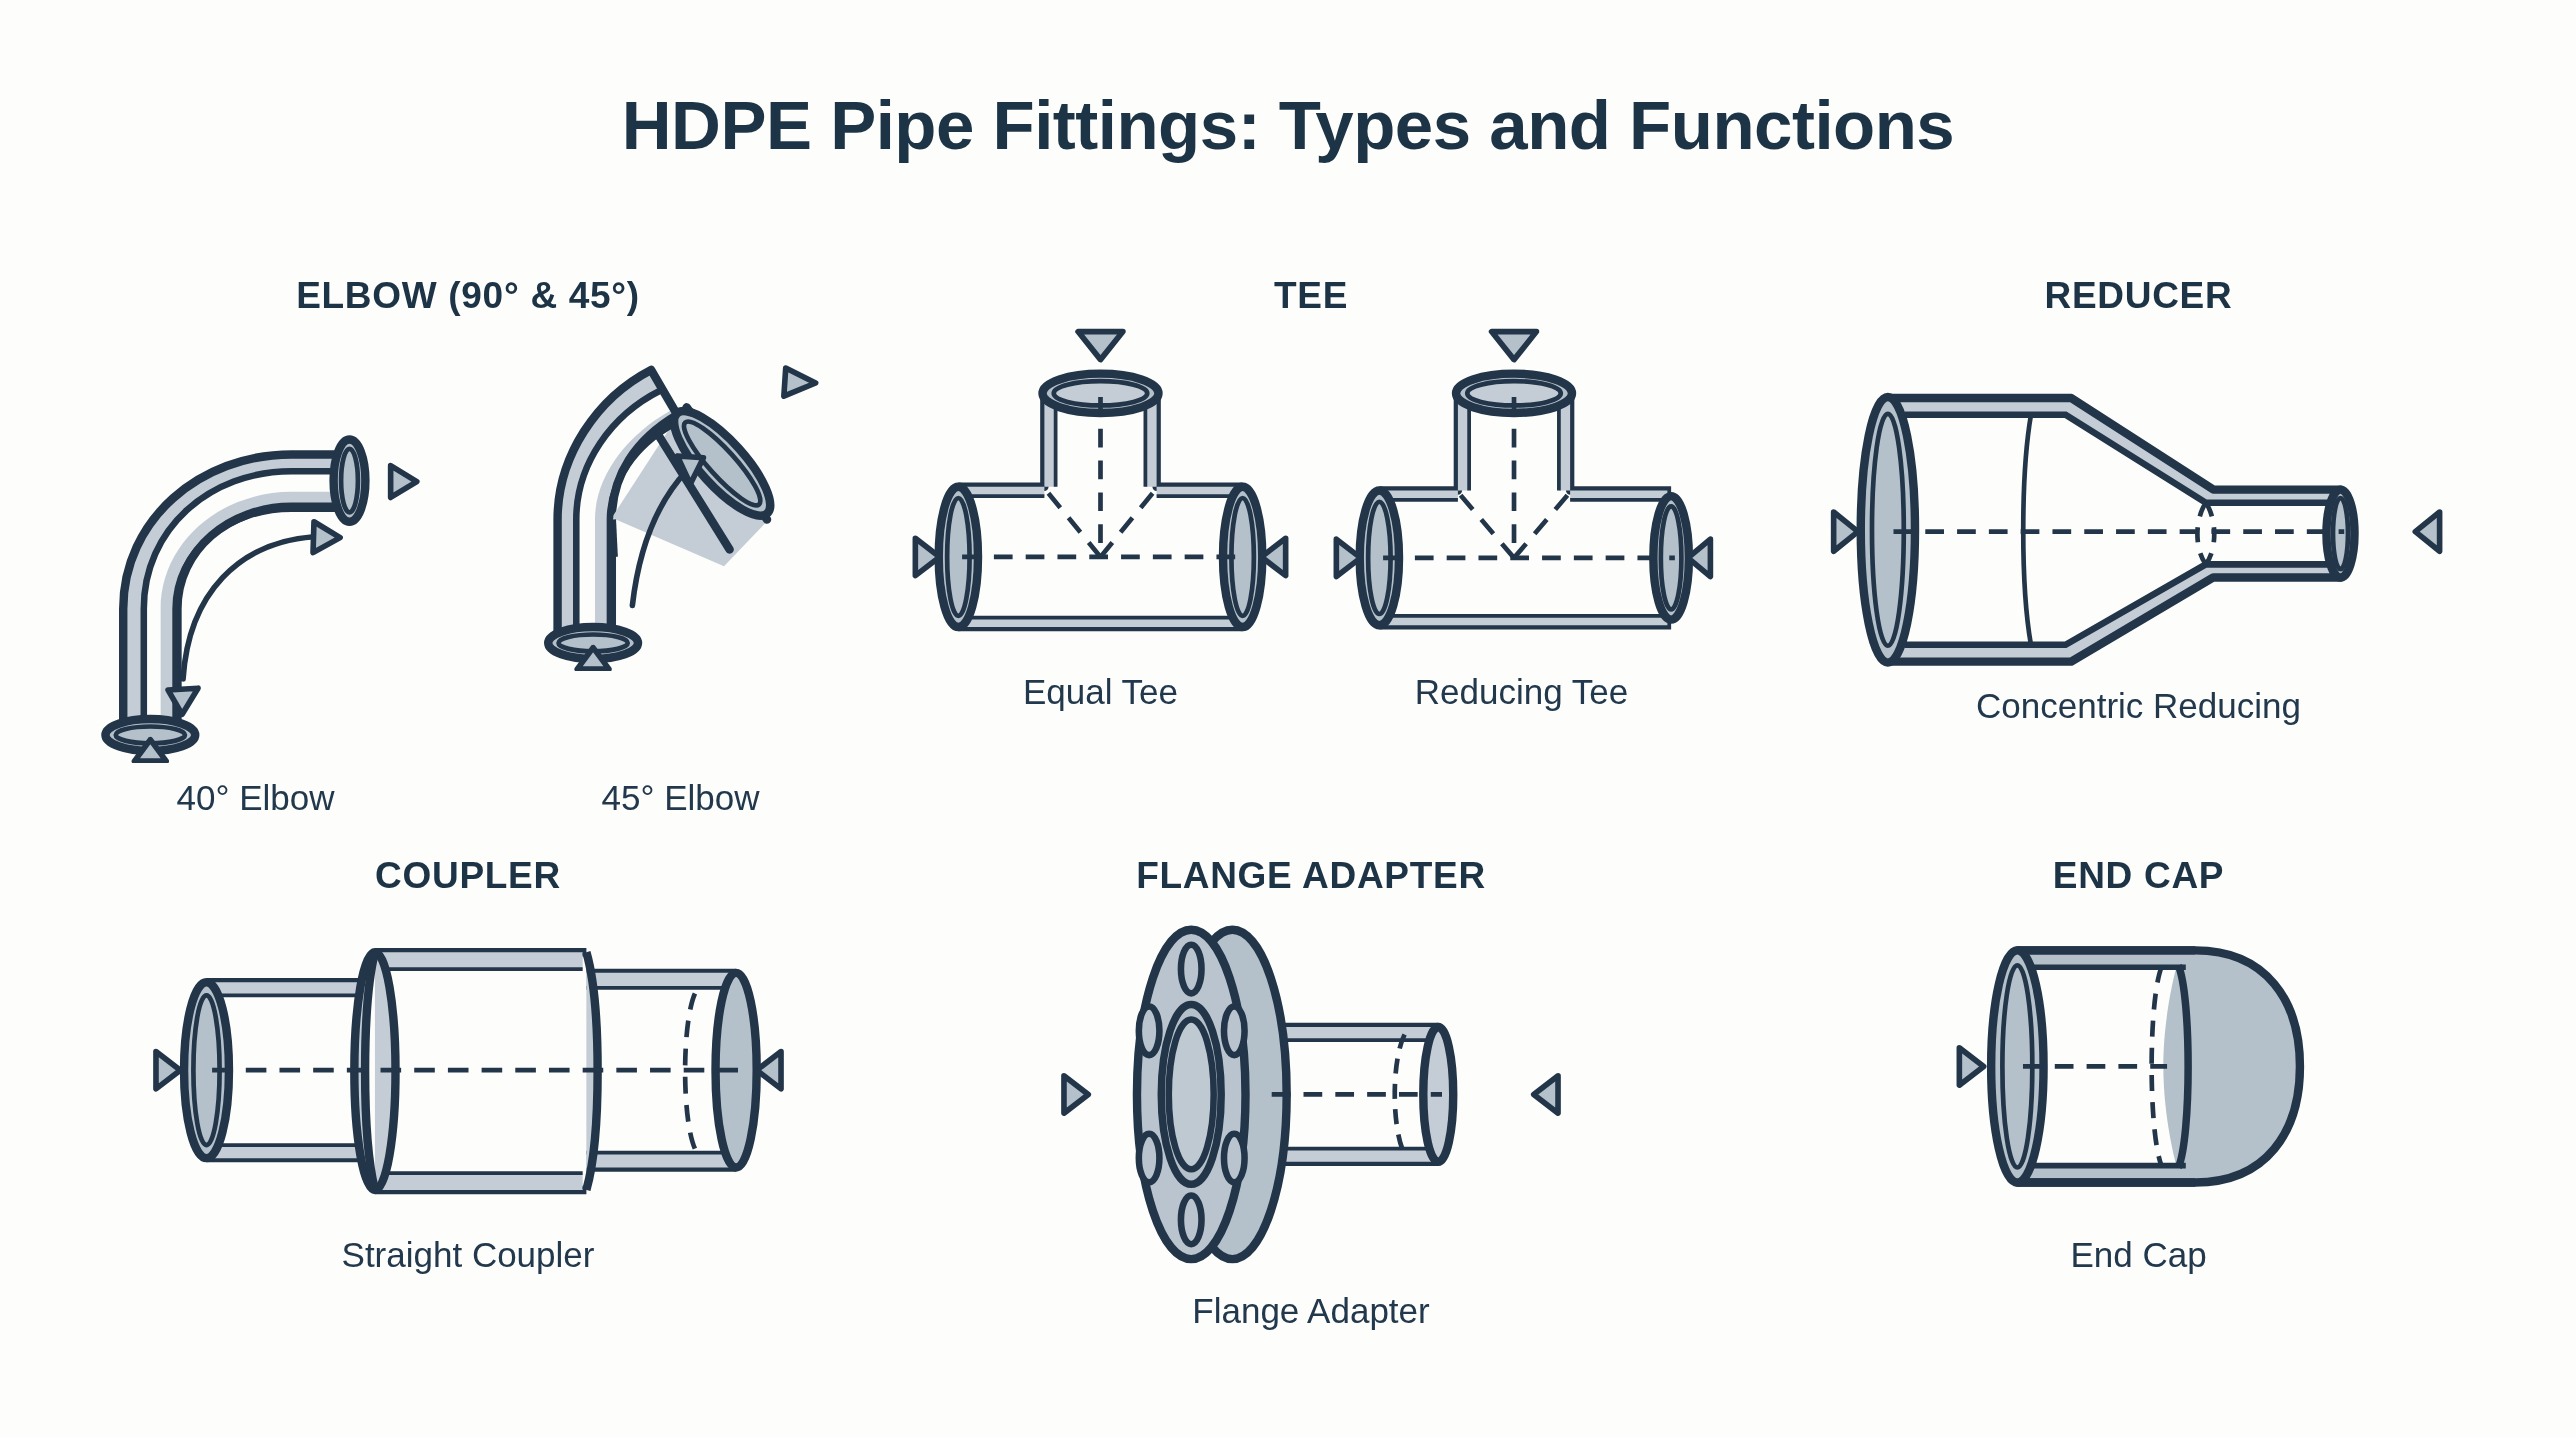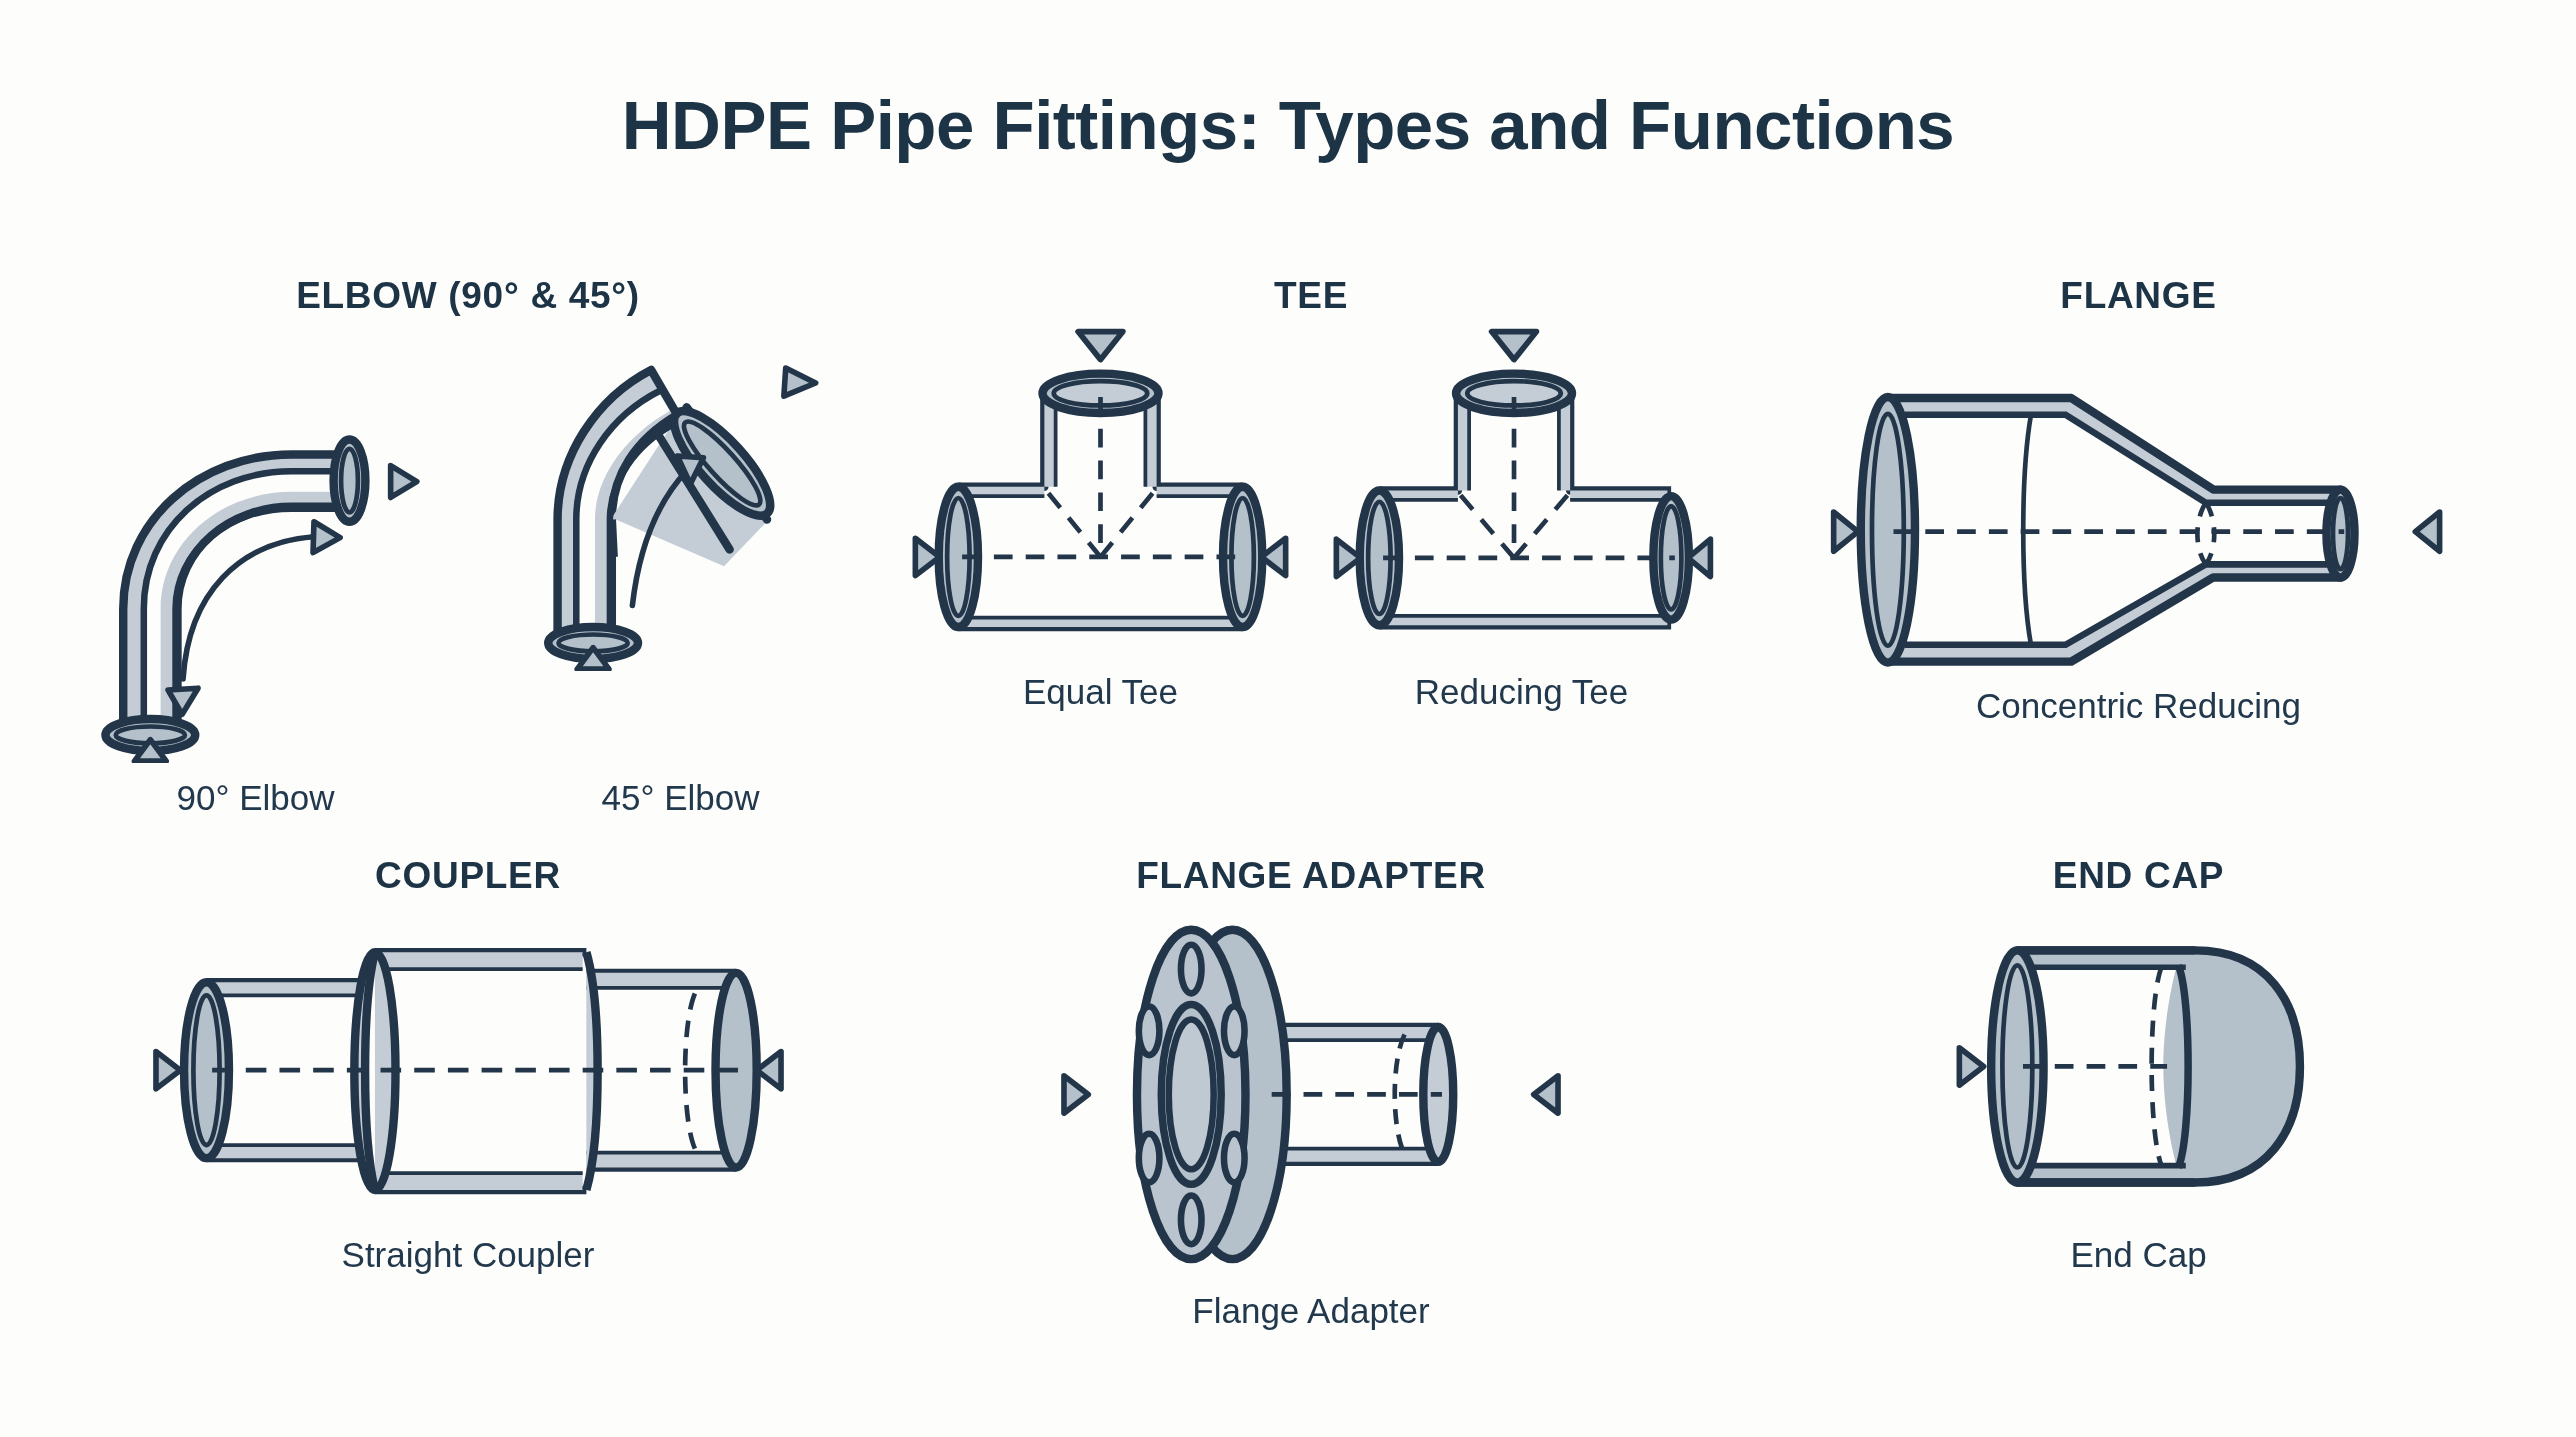--- a/index.html
+++ b/index.html
@@ -125,21 +125,21 @@
             <ellipse cx="87" cy="340" rx="37" ry="9" fill="none" stroke="#223549" stroke-width="5"></ellipse>
 
             <path d="M 122 280 C 128 188 182 134 262 128" fill="none" stroke="#223549" stroke-width="6" stroke-linecap="round"></path>
             <polygon points="262,112 290,129 261,145" fill="#b4c0ca" stroke="#223549" stroke-width="6" stroke-linejoin="round"></polygon>
             <polygon points="106,292 138,290 121,318" fill="#b4c0ca" stroke="#223549" stroke-width="6" stroke-linejoin="round"></polygon>
 
             <polygon points="344,52 372,69 344,86" fill="#b4c0ca" stroke="#223549" stroke-width="6" stroke-linejoin="round"></polygon>
             <polygon points="70,368 104,368 87,345" fill="#b4c0ca" stroke="#223549" stroke-width="6" stroke-linejoin="round"></polygon>
           </svg>
           <div class="cap-gap"></div>
-          <div class="caption">90° Elbow</div>
+          <div class="caption">40° Elbow</div>
         </div>
 
         <div class="art-item" style="margin-left:51px;gap:46px;">
           <svg width="374" height="346" viewBox="0 0 400 370">
 
             <path d="M 68 340 L 68 208 C 68 140 110 78 168 48 L 196 96 C 152 122 126 160 126 208 L 126 340 Z" fill="#c4cdd6" stroke="#223549" stroke-width="9" stroke-linejoin="round"></path>
 
             <path d="M 196 96 L 268 226 C 268 226 250 268 222 284 L 126 208" fill="#fdfdfb" stroke="none"></path>
             <path d="M 200 92 L 290 212 L 246 258 L 126 206" fill="#c4cdd6" stroke="none"></path>
             <path d="M 206 88 L 292 208" fill="none" stroke="#223549" stroke-width="9" stroke-linecap="round"></path>
@@ -257,21 +257,21 @@
             <polygon points="178,22 226,22 202,52" fill="#b4c0ca" stroke="#223549" stroke-width="6" stroke-linejoin="round"></polygon>
           </svg>
           <div class="cap-gap"></div>
           <div class="caption">Reducing Tee</div>
         </div>
 
       </div>
     </div>
 
     <div class="cell col-reducer row1">
-      <div class="cell-head">FLANGE</div>
+      <div class="cell-head">REDUCER</div>
 
       <div class="art-row" style="top:58px;">
         <div class="art-item">
           <svg width="637" height="346" viewBox="0 0 680 370">
 
             <path d="M 72 78 L 268 78 L 420 176 L 556 176 L 556 270 L 420 270 L 268 360 L 72 360 Z" fill="#c4cdd6" stroke="#223549" stroke-width="9" stroke-linejoin="round"></path>
 
             <path d="M 90 96 L 262 96 L 412 190 L 544 190 L 544 256 L 412 256 L 262 342 L 90 342 Z" fill="#fdfdfb" stroke="none"></path>
             <path d="M 90 96 L 262 96 L 412 190 L 548 190" fill="none" stroke="#223549" stroke-width="7"></path>
             <path d="M 90 342 L 262 342 L 412 256 L 548 256" fill="none" stroke="#223549" stroke-width="7"></path>

